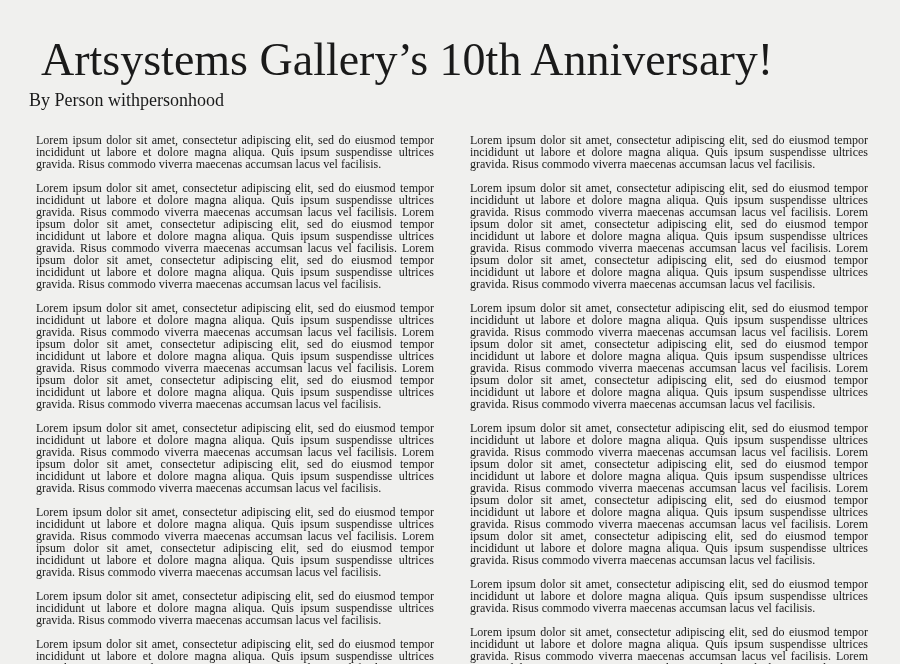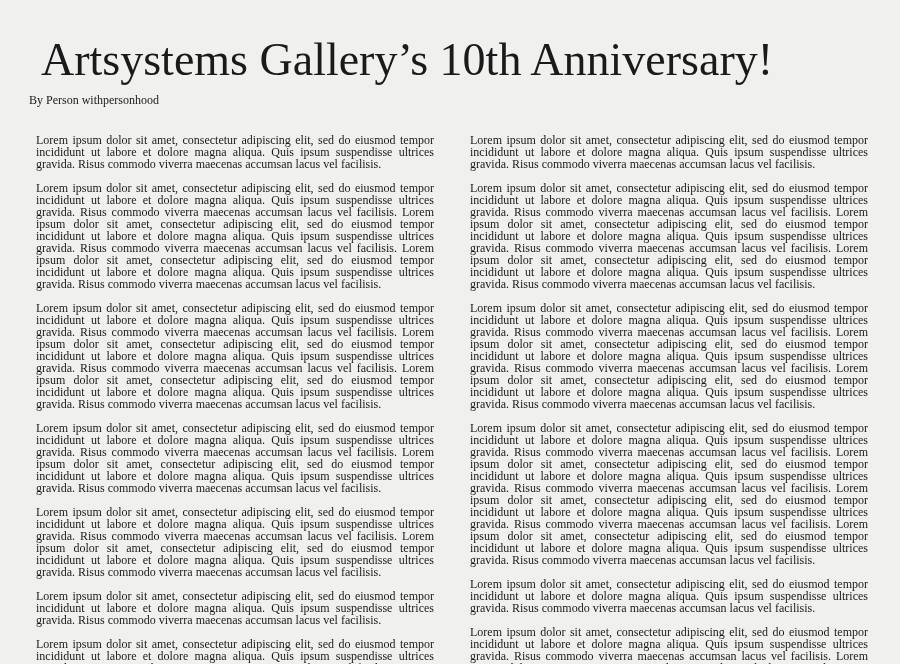--- a/index.html
+++ b/index.html
@@ -20,21 +20,21 @@
   }
   .title {
     font-size: 46px;
     line-height: 51px;
     font-weight: 400;
     margin: 34px 0 0 12px;
     letter-spacing: 0;
     white-space: nowrap;
   }
   .byline {
-    font-size: 12px;
+    font-size: 18px;
     line-height: 16px;
     margin: 7px 0 0 0;
   }
   .columns {
     margin-top: 26px;
     display: flex;
     gap: 29px;
   }
   .col {
     width: 405px;

